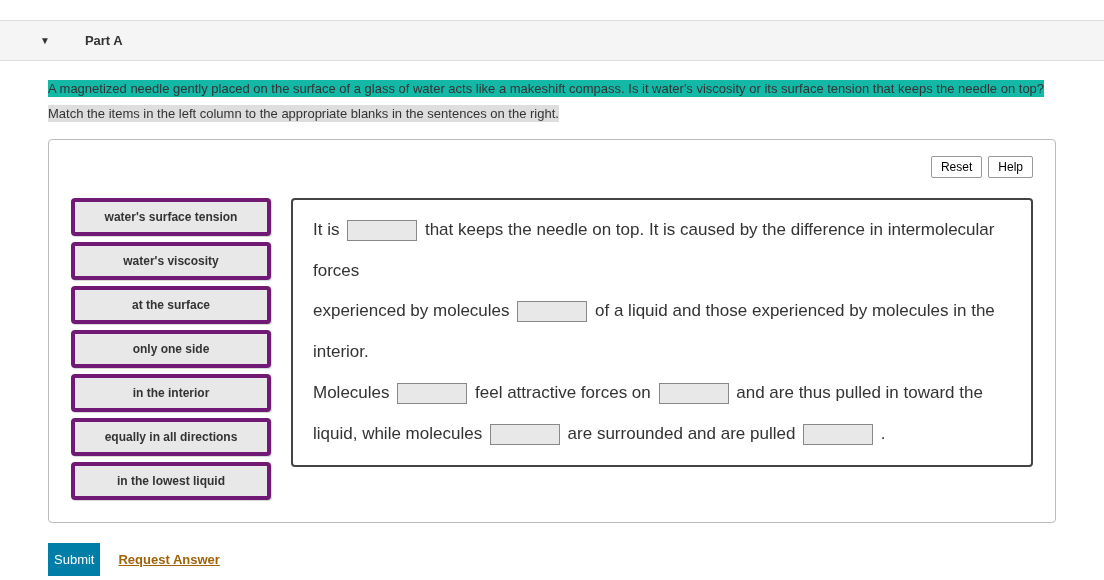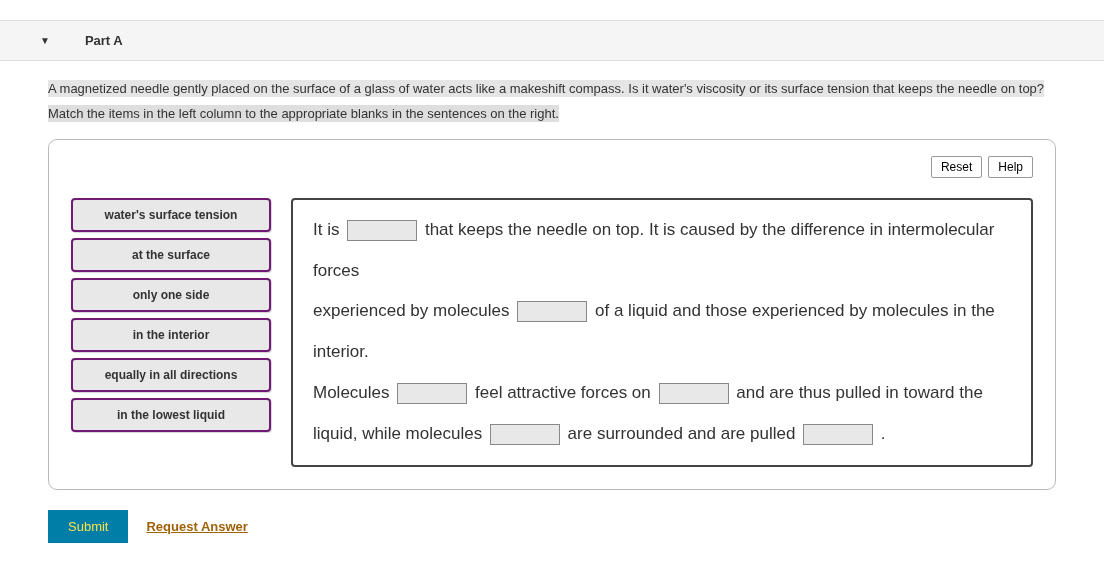--- a/index.html
+++ b/index.html
@@ -25,36 +25,36 @@
     color: #333;
   }
   .part-header .label {
     font-weight: bold;
     margin-left: 25px;
   }
   .content {
     padding: 18px 48px 0 48px;
   }
   .question-text {
-    background: #e5e5e5;
+    background: #14b8a6;
     display: inline;
     padding: 1px 0;
     line-height: 1.6;
   }
   .instruction {
     margin-top: 6px;
   }
   .instruction span {
     background: #dedede;
     font-weight: normal;
     padding: 1px 0;
   }
   .activity-box {
     border: 1px solid #bbb;
-    border-radius: 9px;
+    border-radius: 4px;
     margin-top: 18px;
     padding: 16px 22px 22px 22px;
     position: relative;
   }
   .top-buttons {
     display: flex;
     justify-content: flex-end;
     gap: 6px;
     margin-bottom: 20px;
   }
@@ -72,21 +72,21 @@
     align-items: flex-start;
   }
   .left-col {
     display: flex;
     flex-direction: column;
     gap: 6px;
     width: 200px;
   }
   .drag-item {
     background: #e8e8e8;
-    border: 2px solid #701a75;
+    border: 4px solid #701a75;
     border-radius: 4px;
     padding: 8px 4px;
     text-align: center;
     font-weight: bold;
     font-size: 12px;
     cursor: move;
     box-shadow: 1px 1px 0 rgba(0,0,0,0.15);
   }
   .sentence-box {
     flex: 1;
@@ -106,23 +106,23 @@
     margin: 0 3px;
   }
   .bottom-row {
     margin-top: 20px;
     display: flex;
     align-items: center;
     gap: 18px;
   }
   .submit-btn {
     background: #007ea8;
-    color: #fde047;
+    color: #ffffff;
     border: none;
-    padding: 9px 20px;
+    padding: 9px 6px;
     font-size: 13px;
     cursor: pointer;
   }
   .request-link {
     color: #a16207;
     font-weight: bold;
     text-decoration: underline;
     font-size: 13px;
     cursor: pointer;
   }
@@ -145,20 +145,21 @@
 
   <div class="activity-box">
     <div class="top-buttons">
       <button class="small-btn">Reset</button>
       <button class="small-btn">Help</button>
     </div>
 
     <div class="main-area">
       <div class="left-col">
         <div class="drag-item">water's surface tension</div>
+        <div class="drag-item">water's viscosity</div>
         <div class="drag-item">at the surface</div>
         <div class="drag-item">only one side</div>
         <div class="drag-item">in the interior</div>
         <div class="drag-item">equally in all directions</div>
         <div class="drag-item">in the lowest liquid</div>
       </div>
 
       <div class="sentence-box">
         <span>It is</span>
         <span class="blank"></span>

